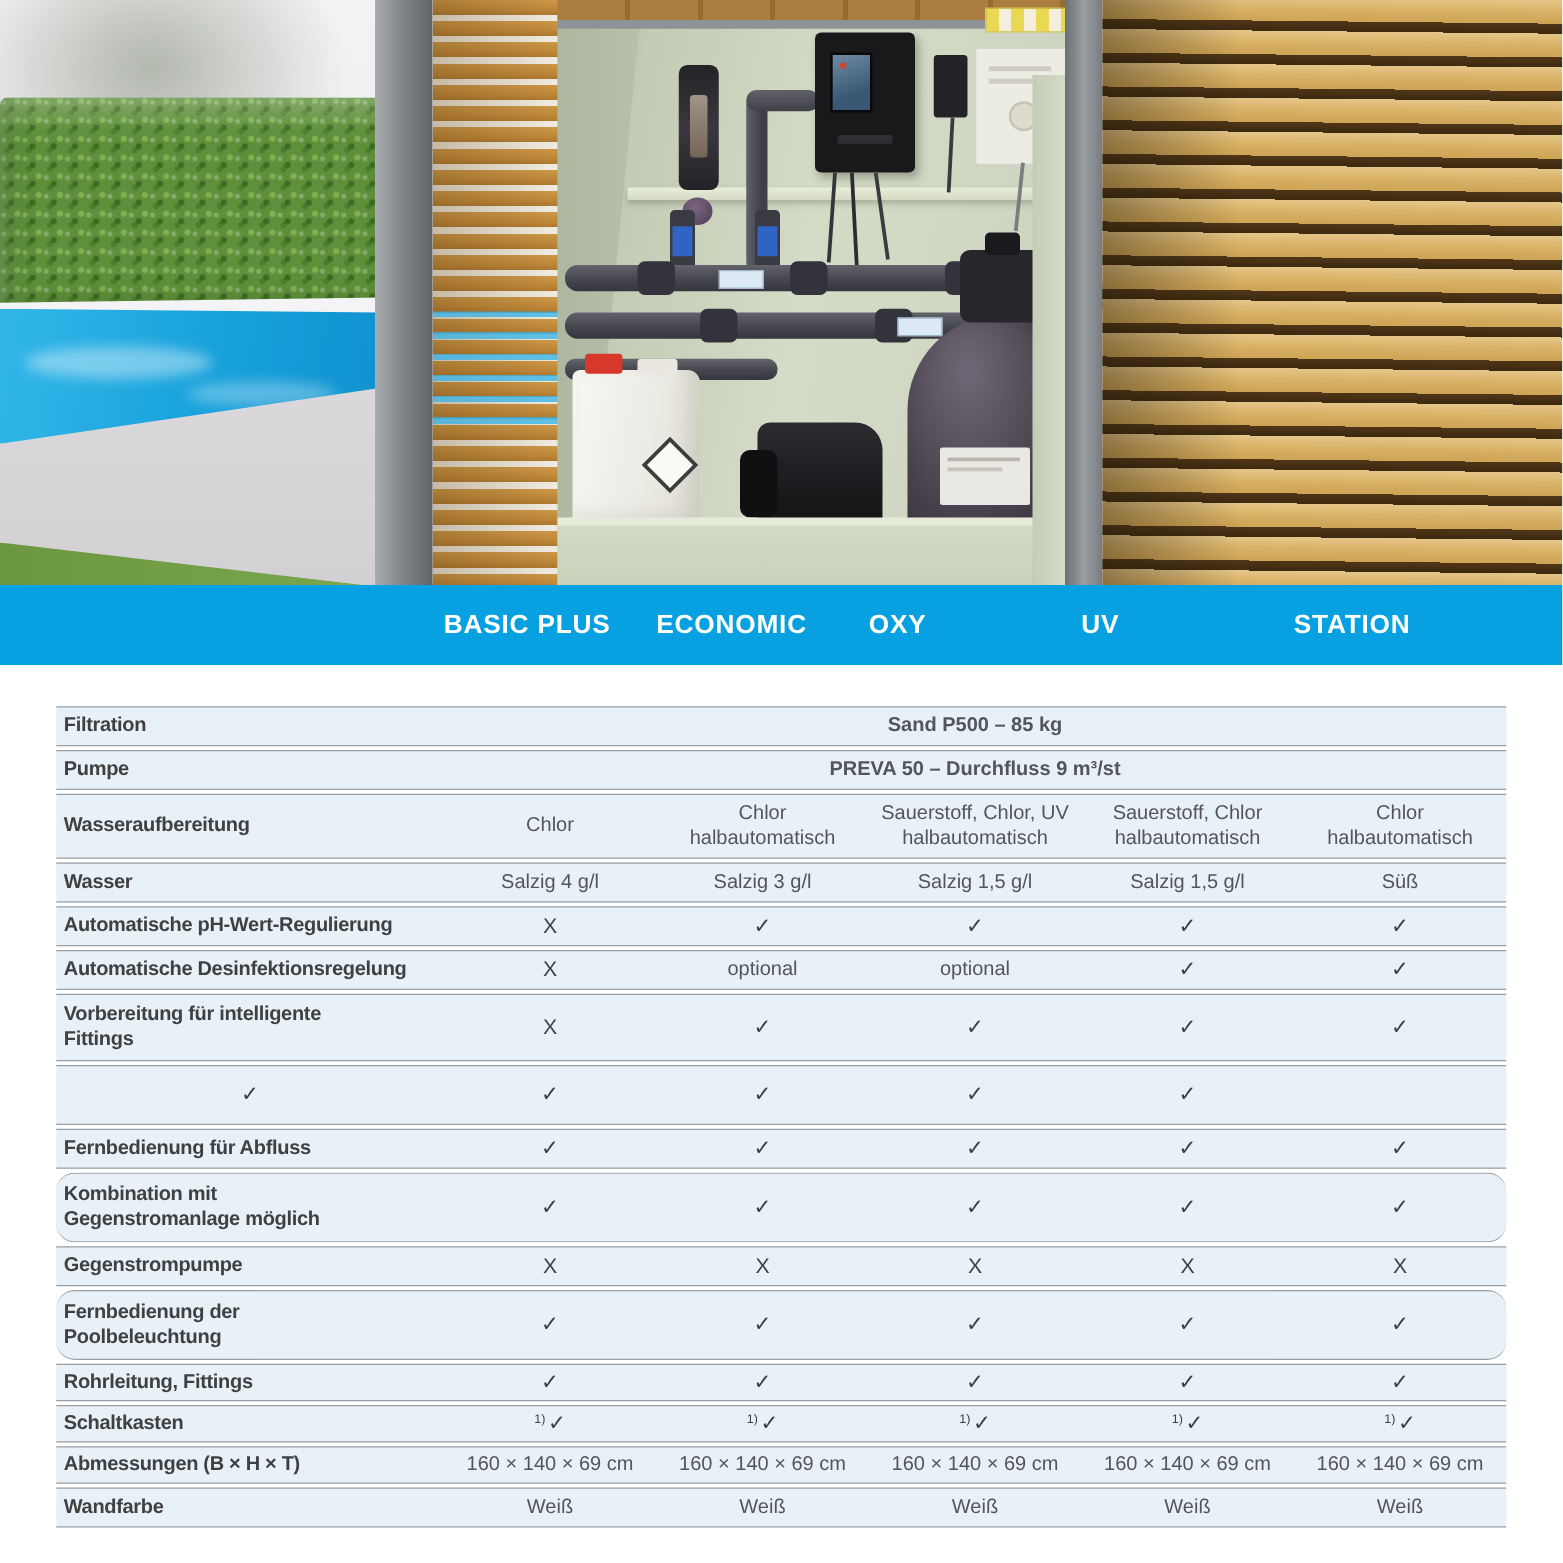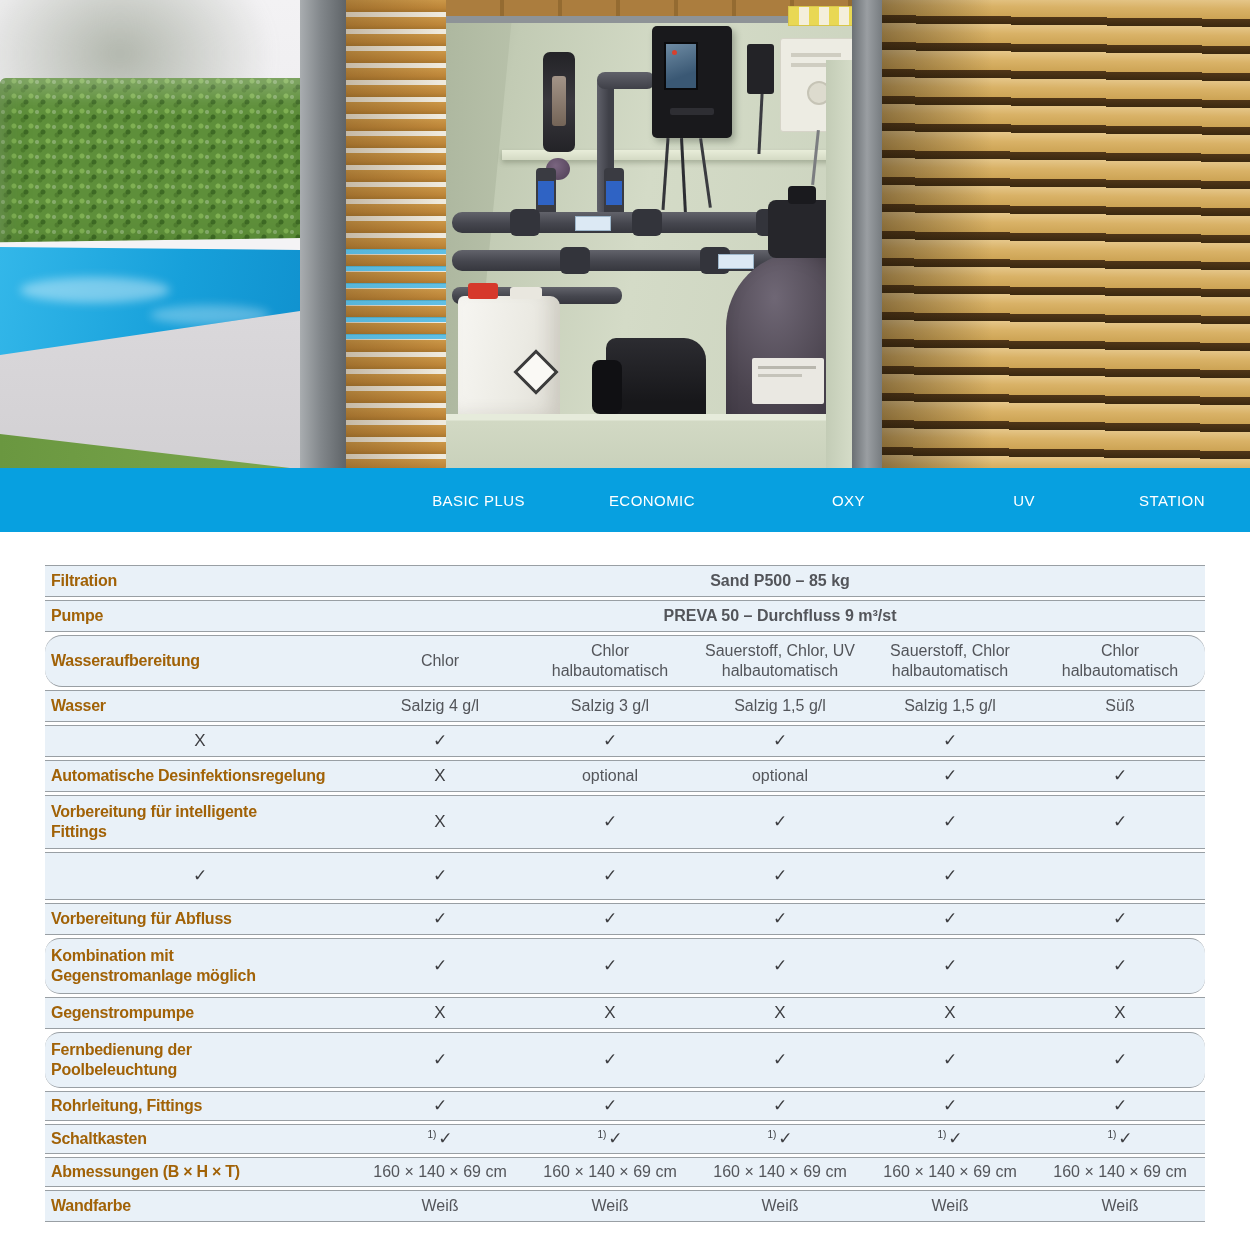--- a/index.html
+++ b/index.html
@@ -137,31 +137,31 @@
     background:linear-gradient(90deg,#6b7074,#9a9ea2 50%,#777c80);}
   .p-rightwall{left:882px;top:0;width:368px;height:468px;
     background-image:
       linear-gradient(90deg,rgba(38,26,10,.42) 0%,rgba(38,26,10,0) 30%),
       repeating-linear-gradient(180.6deg,#e5c689 0px,#d9b267 9px,#cda455 19px,#503618 19px,#3c2910 27px);}
 
   
   .band{width:1250px;height:64px;background:#07a0e0;}
   .band-grid{margin-left:45px;width:1160px;height:100%;display:grid;
     grid-template-columns:310px repeat(5,170px);align-items:center;}
-  .band-label{text-align:right;color:#ffffff;font-weight:normal;font-size:15px;
+  .band-label{text-align:left;color:#ffffff;font-weight:bold;font-size:21px;
     letter-spacing:.03em;}
 
   
   .ctable{margin:33px 45px 0 45px;width:1160px;}
   .trow{display:grid;grid-template-columns:310px repeat(5,170px);
     background:#e9f1f8;border-top:1px solid #999fa4;border-bottom:1px solid #999fa4;
     margin-bottom:3px;align-items:center;min-height:30px;}
-  .rh50{min-height:50px;border-radius:17px;} .rh52{min-height:52px;} .rh46{min-height:46px;}
+  .rh50{min-height:50px;} .rh52{min-height:52px;} .rh46{min-height:46px;}
   .rh54{min-height:54px;border-radius:15px;} .rh28{min-height:28px;}
-  .lbl{font-weight:bold;color:#a16207;font-size:16px;letter-spacing:-0.25px;
+  .lbl{font-weight:bold;color:#404040;font-size:16px;letter-spacing:-0.25px;
     padding:4px 4px 4px 6px;line-height:1.22;white-space:pre-line;}
   .cell{text-align:center;color:#53555a;font-size:16px;line-height:1.25;padding:3px 6px;}
   .cspan{grid-column:2 / 7;font-weight:bold;}
   .mark{font-size:17px;color:#3e3f43;}
   .fn{font-size:10px;vertical-align:super;margin-right:2px;color:#3e3f43;}
 </style>
 </head>
 <body>
 
 <div class="photo">
@@ -288,20 +288,21 @@
   <div class="trow">
     <div class="lbl">Wasser</div>
     <div class="cell">Salzig 4 g/l</div>
     <div class="cell">Salzig 3 g/l</div>
     <div class="cell">Salzig 1,5 g/l</div>
     <div class="cell">Salzig 1,5 g/l</div>
     <div class="cell">Süß</div>
   </div>
 
   <div class="trow">
+    <div class="lbl">Automatische pH-Wert-Regulierung</div>
     <div class="cell mark">X</div>
     <div class="cell mark">✓</div>
     <div class="cell mark">✓</div>
     <div class="cell mark">✓</div>
     <div class="cell mark">✓</div>
   </div>
 
   <div class="trow">
     <div class="lbl">Automatische Desinfektionsregelung</div>
     <div class="cell mark">X</div>
@@ -323,21 +324,21 @@
 
   <div class="trow rh46">
     <div class="cell mark">✓</div>
     <div class="cell mark">✓</div>
     <div class="cell mark">✓</div>
     <div class="cell mark">✓</div>
     <div class="cell mark">✓</div>
   </div>
 
   <div class="trow">
-    <div class="lbl">Vorbereitung für Abfluss</div>
+    <div class="lbl">Fernbedienung für Abfluss</div>
     <div class="cell mark">✓</div>
     <div class="cell mark">✓</div>
     <div class="cell mark">✓</div>
     <div class="cell mark">✓</div>
     <div class="cell mark">✓</div>
   </div>
 
   <div class="trow rh54">
     <div class="lbl">Kombination mit
 Gegenstromanlage möglich</div>

